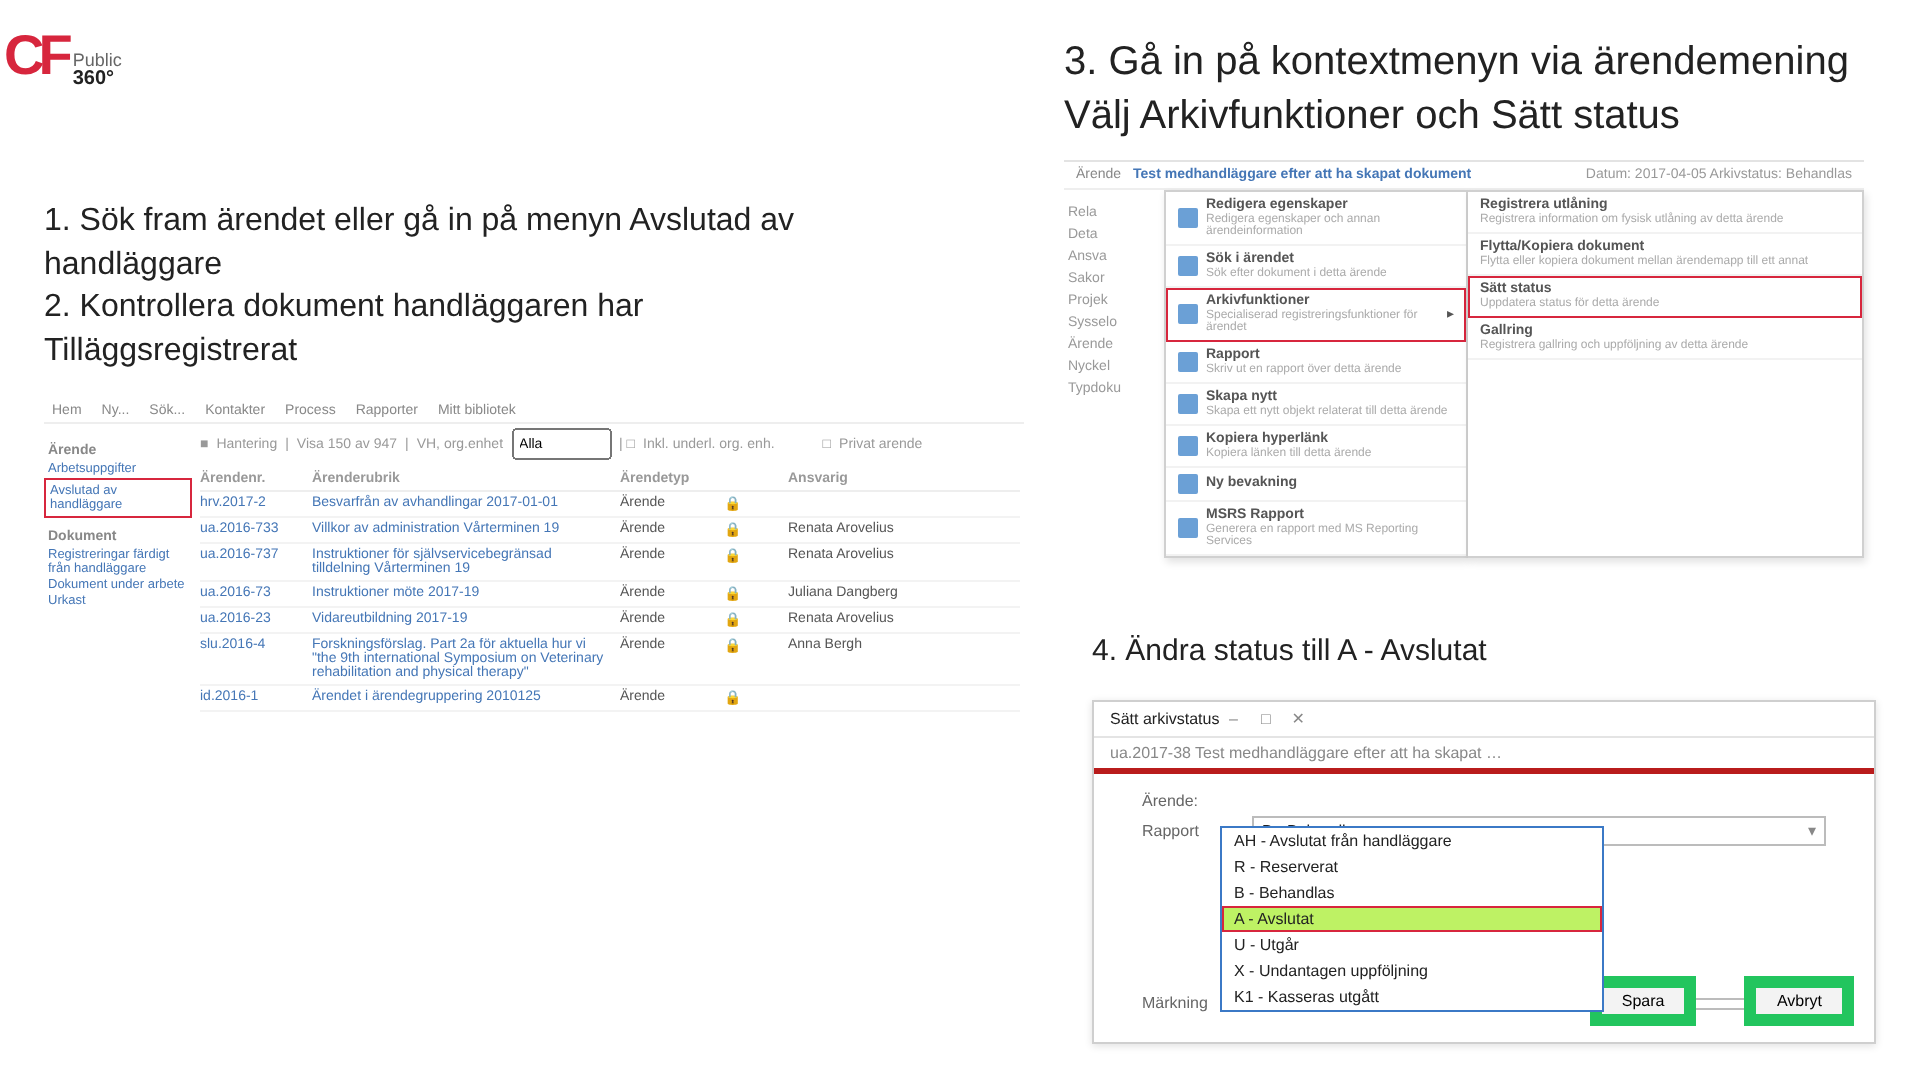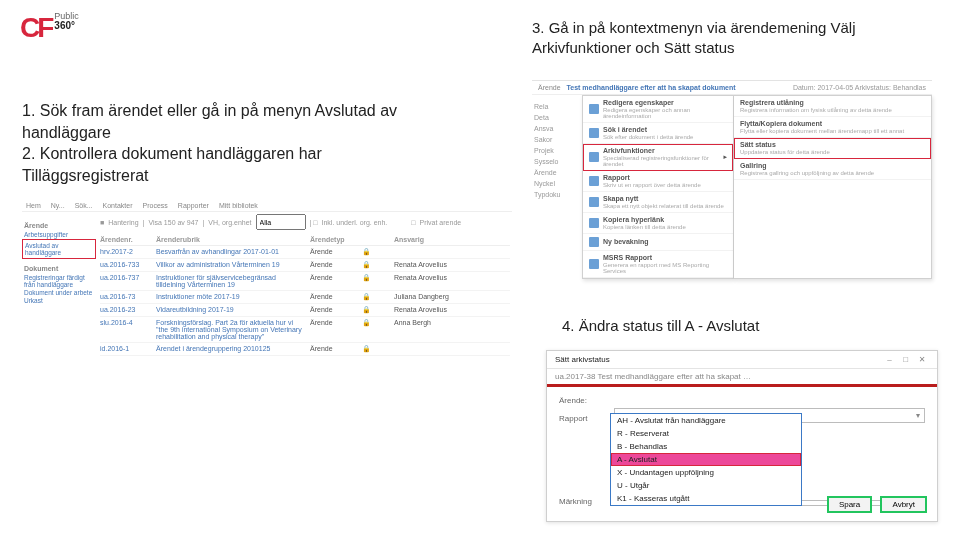--- a/index.html
+++ b/index.html
@@ -1,26 +1,26 @@
 <!DOCTYPE html>
 <html><head>
 <meta charset="utf-8">
 <style>
   html,body{margin:0;padding:0;width:960px;height:540px;font-family:"Segoe UI",Arial,sans-serif;font-size:12px;color:#222;background:#fff;overflow:hidden}
   .slide{position:relative;width:960px;height:540px}
-  .logo{position:absolute;left:20px;top:12px;display:flex;align-items:flex-start}
+  .logo{position:absolute;left:2px;top:12px;display:flex;align-items:flex-end}
   .logo-mark{font-size:28px;font-weight:900;color:#d7263d;margin-right:3px;letter-spacing:-3px}
   .logo-badge{font-size:9px;line-height:9px}
   .logo-badge .pub{color:#666}
   .logo-badge .num{font-weight:700;font-size:10px}
   .title{position:absolute;left:88px;top:20px;font-size:16px;font-weight:400}
   .step-text{font-size:16px;line-height:1.35}
   .step1{position:absolute;left:22px;top:100px;width:380px}
-  .step3{position:absolute;left:532px;top:18px;width:400px;font-size:15px}
-  .step4{position:absolute;left:562px;top:316px;width:380px;font-size:15px}
+  .step3{position:absolute;left:532px;top:18px;width:400px;font-size:20px}
+  .step4{position:absolute;left:546px;top:316px;width:380px;font-size:15px}
 
   
   .shot1{position:absolute;left:22px;top:200px;width:490px;height:230px;font-size:7px;color:#555}
   .shot1 .topbar{display:flex;align-items:center;gap:10px;padding:2px 4px;border-bottom:1px solid #eee}
   .shot1 .topbar span{color:#888}
   .shot1 .section{display:flex}
   .shot1 .side{width:70px;padding:4px 4px 4px 2px}
   .shot1 .side .hdr{font-weight:700;color:#888;margin:6px 0 2px}
   .shot1 .side a{display:block;color:#4476b6;margin:1px 0;font-size:6.5px}
   .shot1 .sel{border:1.5px solid #d7263d;padding:1px 2px;margin:1px -2px}
@@ -47,33 +47,33 @@
   .shot2 .mi .ic{width:10px;height:10px;flex:0 0 10px;background:#6ba0d6;border-radius:1px}
   .shot2 .mi .sub{display:block;color:#aaa;font-size:6px;margin-top:1px}
   .shot2 .mi.sel{outline:1.5px solid #d7263d;outline-offset:-1px}
   .shot2 .menu2{flex:1;background:#fff;border:1px solid #d0d0d0;border-left:none;box-shadow:1px 2px 4px rgba(0,0,0,.12)}
   .shot2 .menu2 .mi.sel2{outline:1.5px solid #d7263d;outline-offset:-1px}
   .shot2 .mi .lbl{font-weight:700;color:#555}
   .shot2 .mi .wrap{display:flex;flex-direction:column}
 
   
   .shot3{position:absolute;left:546px;top:350px;width:390px;height:170px;border:1px solid #cfcfcf;font-size:8px;background:#fff;box-shadow:0 1px 4px rgba(0,0,0,.12)}
-  .shot3 .ttlbar{display:flex;justify-content:space-between;align-items:center;padding:4px 8px;border-bottom:1px solid #e4e4e4}
+  .shot3 .ttlbar{display:flex;justify-content:flex-start;align-items:center;padding:4px 8px;border-bottom:1px solid #e4e4e4}
   .shot3 .wbtns span{display:inline-block;width:14px;text-align:center;color:#888}
   .shot3 .crumb{padding:3px 8px;color:#888;border-bottom:3px solid #b91c1c}
   .shot3 .form{padding:6px 8px}
-  .shot3 .frow{display:flex;align-items:flex-end;margin:3px 4px}
+  .shot3 .frow{display:flex;align-items:center;margin:3px 16px}
   .shot3 .frow label{width:55px;color:#666}
   .shot3 .combo{flex:1;border:1px solid #bcbcbc;padding:2px 4px;position:relative}
   .shot3 .combo:after{content:"▾";position:absolute;right:4px;color:#888}
   .shot3 .drop{position:absolute;left:63px;top:26px;width:190px;border:1px solid #3b79c6;background:#fff;z-index:2}
   .shot3 .drop div{padding:2px 6px}
-  .shot3 .drop .hl{background:#ec4899;outline:1px solid #d7263d;outline-offset:-1px}
+  .shot3 .drop .hl{background:#bef264;outline:1px solid #d7263d;outline-offset:-1px}
   .shot3 .btns{position:absolute;right:10px;bottom:8px}
-  .shot3 .btns button{font-size:8px;padding:2px 10px;margin-left:6px;border:2px solid #22c55e;background:#f3f3f3}
+  .shot3 .btns button{font-size:8px;padding:2px 10px;margin-left:22px;border:6px solid #22c55e;background:#f3f3f3}
 </style>
 </head>
 <body>
 
 <div class="slide">
   <div class="logo">
     <span class="logo-mark">CF</span>
     <span class="logo-badge">
       <span class="pub">Public</span><br>
       <span class="num">360°</span>
@@ -311,22 +311,22 @@
       </div>
       <div class="frow">
         <label>Rapport</label>
         <div class="combo">B - Behandlas</div>
       </div>
       <div class="drop" id="s3drop">
           <div class="">AH - Avslutat från handläggare</div>
           <div class="">R - Reserverat</div>
           <div class="">B - Behandlas</div>
           <div class="hl">A - Avslutat</div>
+          <div class="">U - Utgår</div>
           <div class="">X - Undantagen uppföljning</div>
-          <div class="">U - Utgår</div>
           <div class="">K1 - Kasseras utgått</div>
         </div>
       <div class="frow" style="margin-top:74px">
         <label>Märkning</label>
         <div class="combo"></div>
       </div>
     </div>
     <div class="btns">
       <button>Spara</button>
       <button>Avbryt</button>

